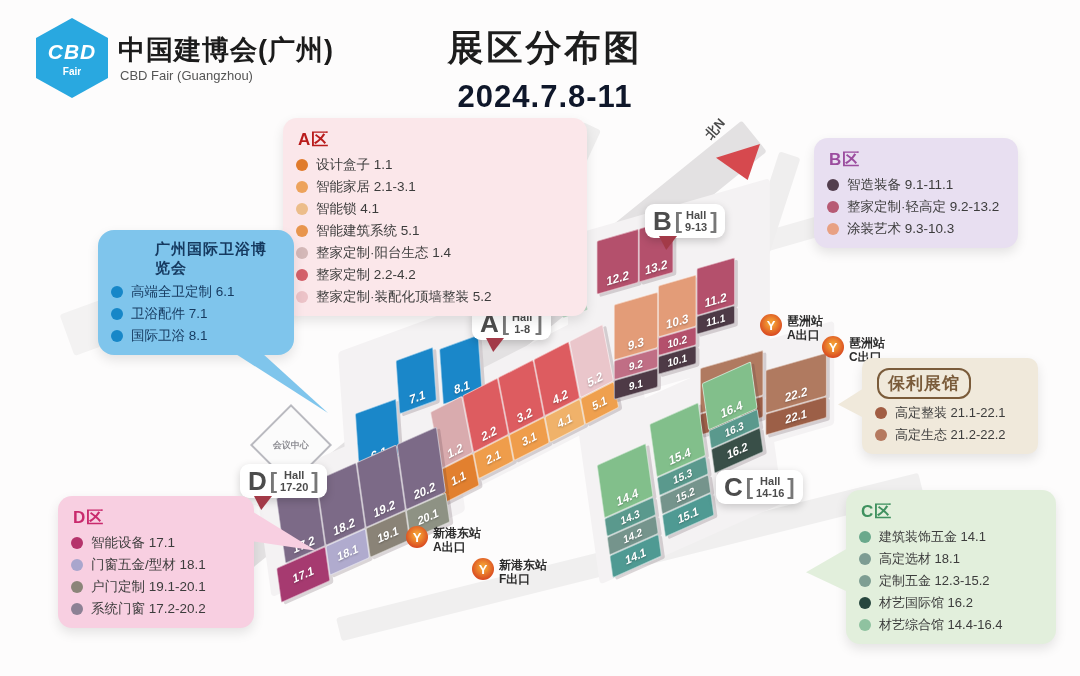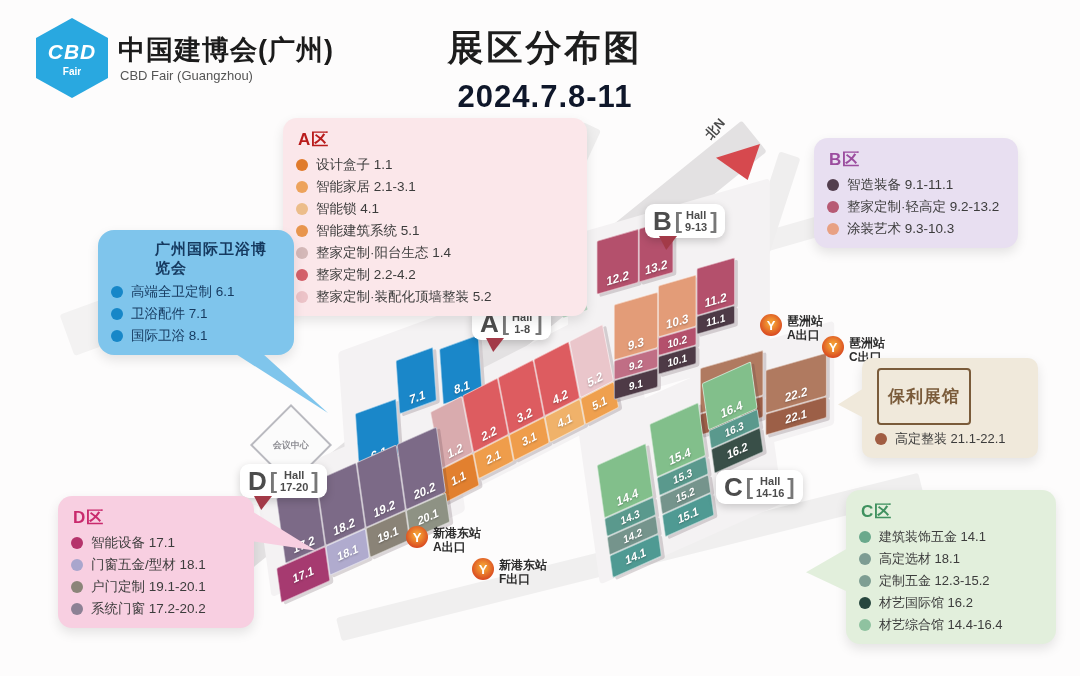--- a/index.html
+++ b/index.html
@@ -55,21 +55,21 @@
 
   
   .landmark{position:absolute;left:262px;top:416px;width:54px;height:54px;background:#fbfbfb;
     border:2px solid #b9b9bf;transform:rotate(45deg);z-index:4;display:flex;align-items:center;justify-content:center;}
   .landmark span{transform:rotate(-45deg);font-size:9px;color:#8e8e94;font-weight:bold;white-space:nowrap;}
 
   
   .legend{position:absolute;border-radius:14px;box-shadow:0 5px 12px rgba(0,0,0,.10);
     padding:8px 13px;z-index:8;}
   .legend .lt{font-size:17px;font-weight:bold;margin:2px 0 3px 2px;letter-spacing:1px;}
-  .legend .pill{display:inline-block;border:2px solid #8a6a45;border-radius:4px;padding:15px 9px;}
+  .legend .pill{display:inline-block;border:2px solid #8a6a45;border-radius:12px;padding:2px 9px;}
   .legend .li{display:flex;align-items:center;gap:8px;height:22px;}
   .legend .dot{width:12px;height:12px;border-radius:50%;flex:0 0 auto;}
   .legend .txt{font-size:13.5px;color:#3c3c3c;font-weight:500;white-space:nowrap;}
   .tail{position:absolute;background:inherit;}
   #lg-bath .txt,#lg-bath .lt{color:#15395f;}
   #lg-bath .lt{font-size:15px;margin-left:44px;}
   #lg-poly .txt{font-size:13px;}
   #lg-c .txt{font-size:13px;}
 </style>
 </head>
@@ -379,20 +379,24 @@
   </div>
 
   <div class="legend" id="lg-poly" style="left: 862px; top: 358px; width: 150px; border-radius: 10px; background: rgb(240, 233, 219);">
     <div class="tail" style="left:-24px;top:30px;width:26px;height:30px;clip-path:polygon(100% 0,0 55%,100% 100%);"></div>
     <div class="lt" style="color: rgb(122, 91, 58);"><span class="pill" style="border-color: rgb(122, 91, 58);">保利展馆</span></div>
     <div class="items">
         <div class="li">
           <span class="dot" style="background: rgb(161, 93, 67);"></span>
           <span class="txt">高定整装 21.1-22.1</span>
         </div>
+        <div class="li">
+          <span class="dot" style="background: rgb(181, 121, 95);"></span>
+          <span class="txt">高定生态 21.2-22.2</span>
+        </div>
       </div>
   </div>
 
   <div class="legend" id="lg-d" style="left: 58px; top: 496px; width: 170px; background: rgb(248, 207, 225);">
     <div class="tail" style="right:-62px;top:8px;width:64px;height:60px;clip-path:polygon(0 12%,100% 78%,0 62%);"></div>
     <div class="lt" style="color: rgb(201, 42, 109);">D区</div>
     <div class="items">
         <div class="li">
           <span class="dot" style="background: rgb(181, 51, 107);"></span>
           <span class="txt">智能设备 17.1</span>

